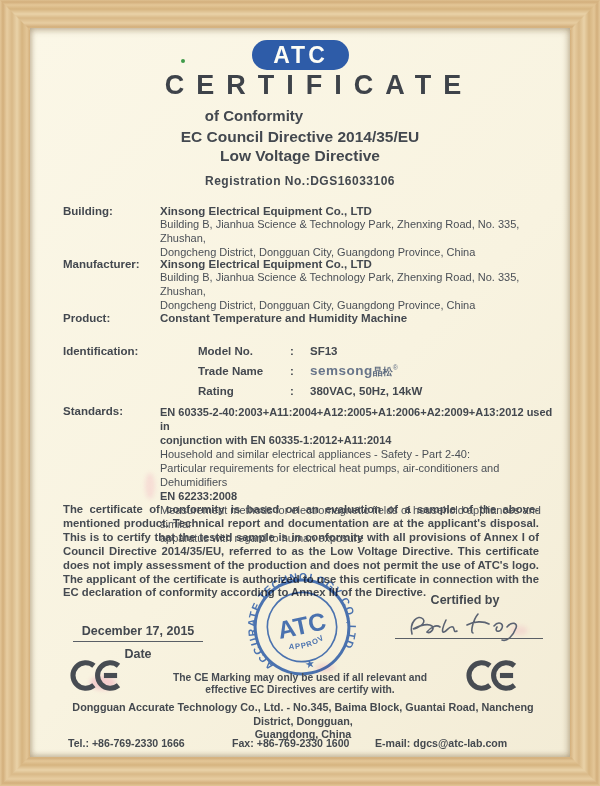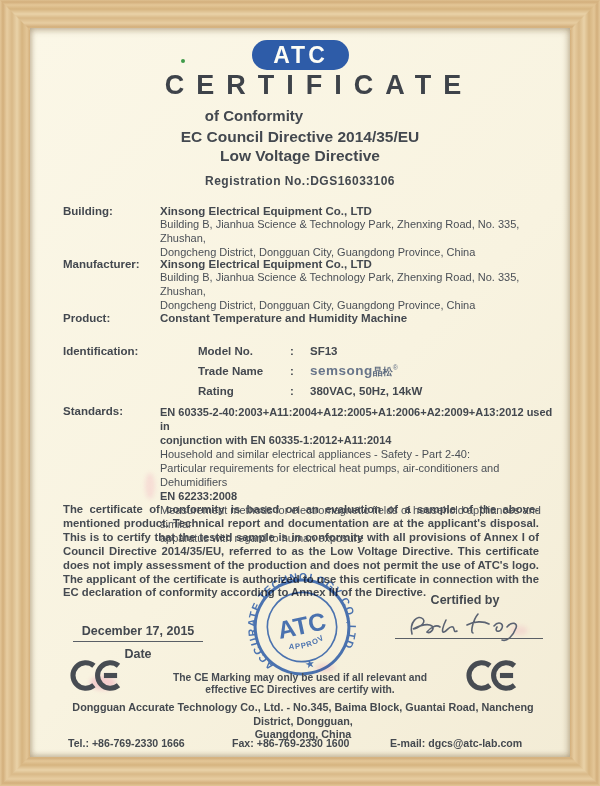--- a/index.html
+++ b/index.html
@@ -65,21 +65,21 @@
   .ce { position:absolute; width:56px; height:37px; }
   .ce-left { left:40px; top:629px; }
   .ce-right { left:436px; top:629px; }
 
   .stamp { left:216px; top:543px; width:112px; height:112px; mix-blend-mode:multiply; opacity:.92; }
 
   .cenote { left:118px; top:644px; width:304px; font-size:10.3px; font-weight:bold; line-height:12px; color:#474c53; }
 
   .addr { left:33px; top:673px; width:480px; font-size:10.8px; font-weight:bold; line-height:13.5px; color:#44494f;text-align:center; }
   .contact { top:709px; font-size:10.6px; font-weight:bold; color:#44494f; }
-  .tel { left:38px; } .fax { left:202px; } .email { left:360px; }
+  .tel { left:38px; } .fax { left:202px; } .email { left:345px; }
 
   
   .speck { position:absolute; border-radius:50%; }
   .speck-green { left:151px; top:31px; width:4px; height:4px; background:#3f9b4a; }
   .smudge { position:absolute; border-radius:50%; filter:blur(2px); }
   .sm1 { left:60px; top:648px; width:26px; height:14px; background:rgba(236,120,160,.30); }
   .sm2 { left:115px; top:445px; width:10px; height:26px; background:rgba(236,120,160,.18); }
   .sm3 { left:480px; top:598px; width:18px; height:9px; background:rgba(236,120,160,.16); }
   .sm4 { left:285px; top:636px; width:20px; height:8px; background:rgba(236,120,160,.22); }
 </style>

